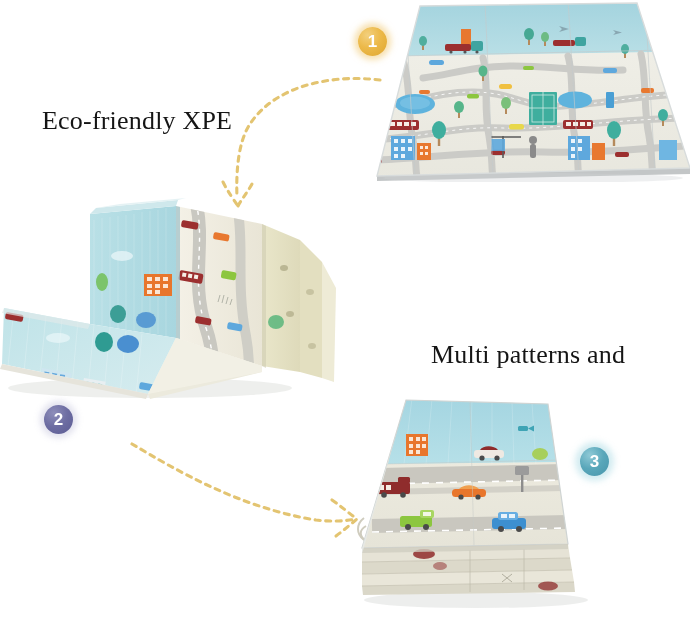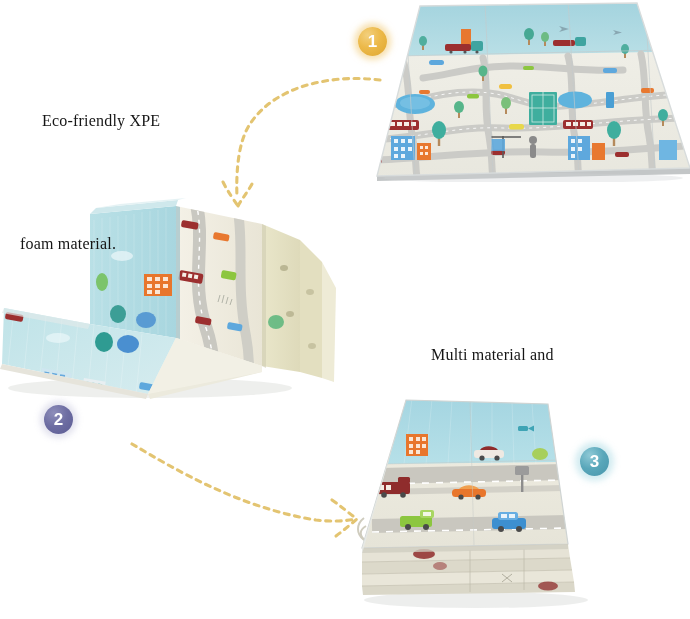--- a/index.html
+++ b/index.html
@@ -10,21 +10,21 @@
     overflow:hidden;
     position:relative;
   }
   .stage{position:absolute;inset:0;width:690px;height:619px;overflow:hidden;background:#fff;}
 
   
   .caption{
     position:absolute;
     color:#151515;
     font-family:"Liberation Serif", serif;
-    font-size:16px;
+    font-size:26px;
     line-height:41px;
     letter-spacing:.2px;
     white-space:pre;
   }
   #cap-left{left:20px;top:18px;}
   #cap-left .l1{display:block;padding-left:22px;}
   #cap-left .l2{display:block;padding-left:0px;}
   #cap-right{left:404px;top:252px;}
   #cap-right .l1{display:block;padding-left:27px;}
   #cap-right .l2{display:block;padding-left:0px;}
@@ -660,25 +660,24 @@
     </g>
     <g fill="none" stroke="#e3c471" stroke-width="3.1" stroke-linecap="round" stroke-dasharray="5 5.5">
       <path d="M132,444 C176,470 240,508 316,520 C332,522 346,521 356,519"></path>
       <path d="M332,500 C342,507 350,514 357,519"></path>
       <path d="M336,536 C344,530 351,524 357,519"></path>
     </g>
   </svg>
 
   <div class="caption" id="cap-left">
     <span class="l1">Eco-friendly XPE</span>
-    <span class="l2">foam material.</span>
   </div>
 
   <div class="caption" id="cap-right">
-    <span class="l1">Multi material and</span>
+    <span class="l1">Multi patterns and</span>
   </div>
 
   <div class="badge" id="badge-1">
     <span class="num">1</span>
   </div>
   <div class="badge" id="badge-2">
     <span class="num">2</span>
   </div>
   <div class="badge" id="badge-3">
     <span class="num">3</span>

